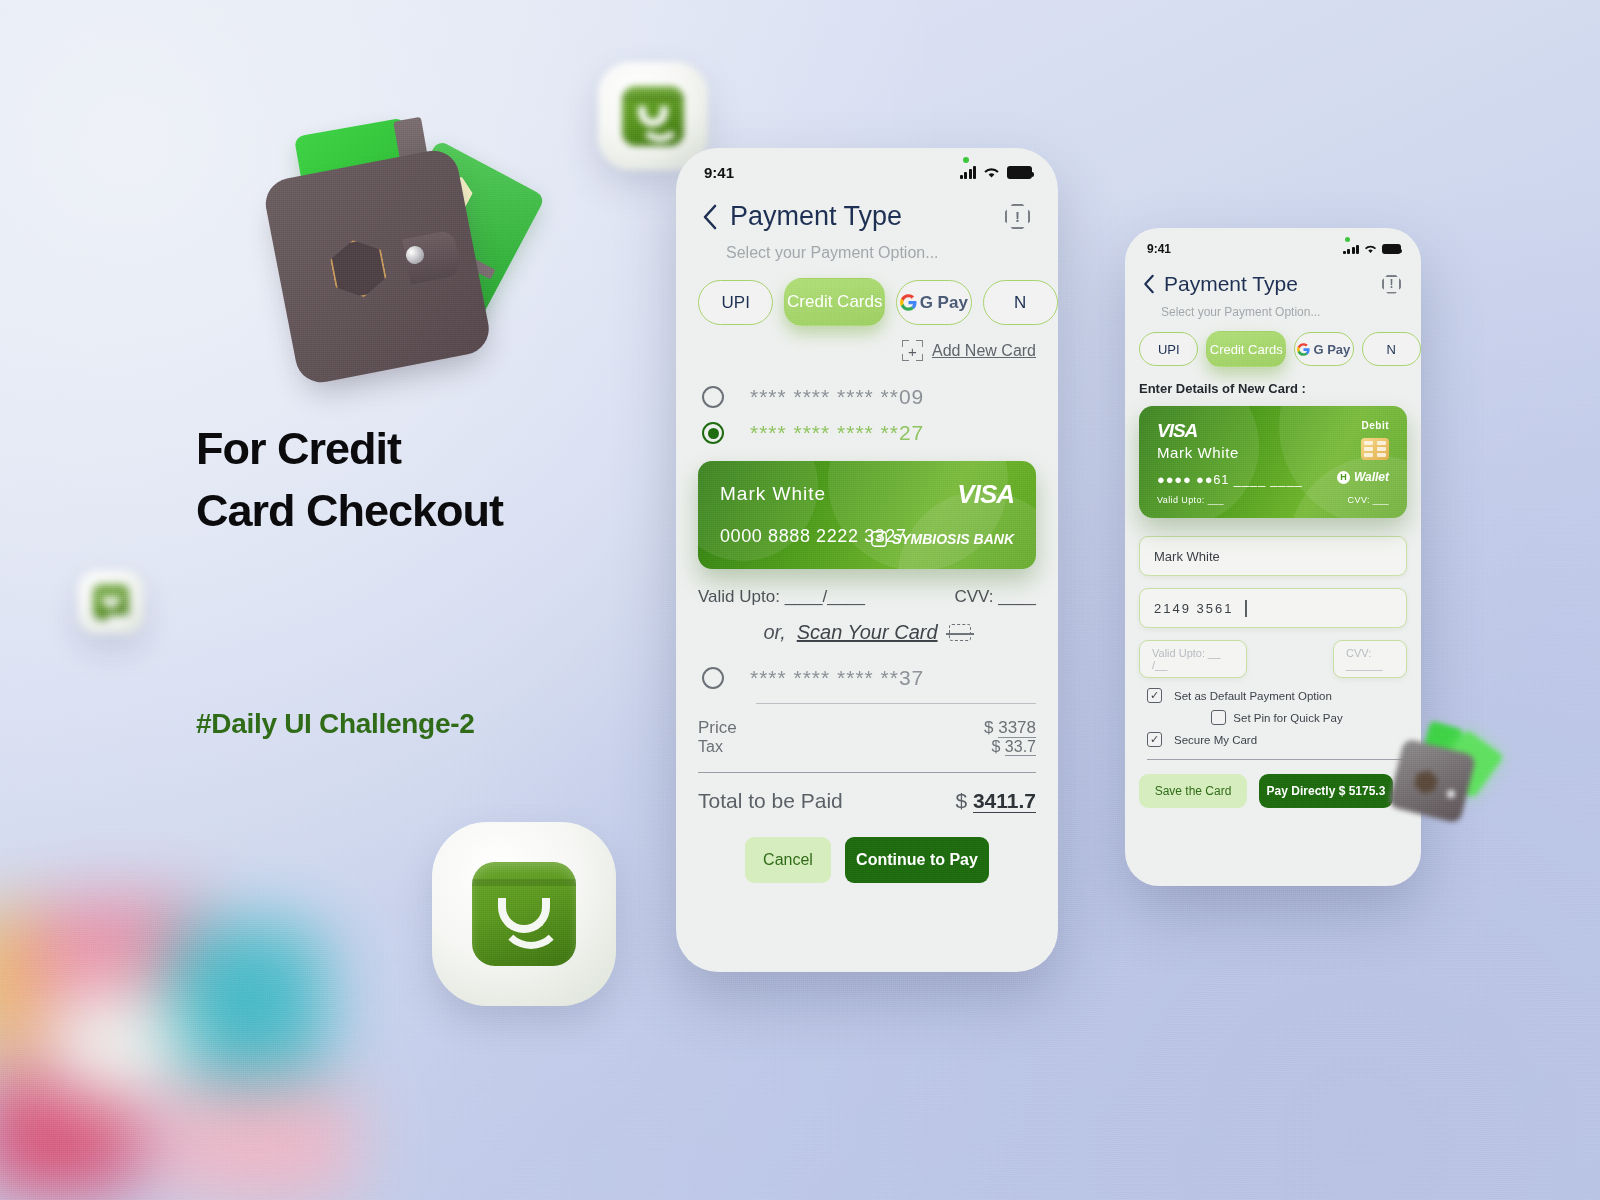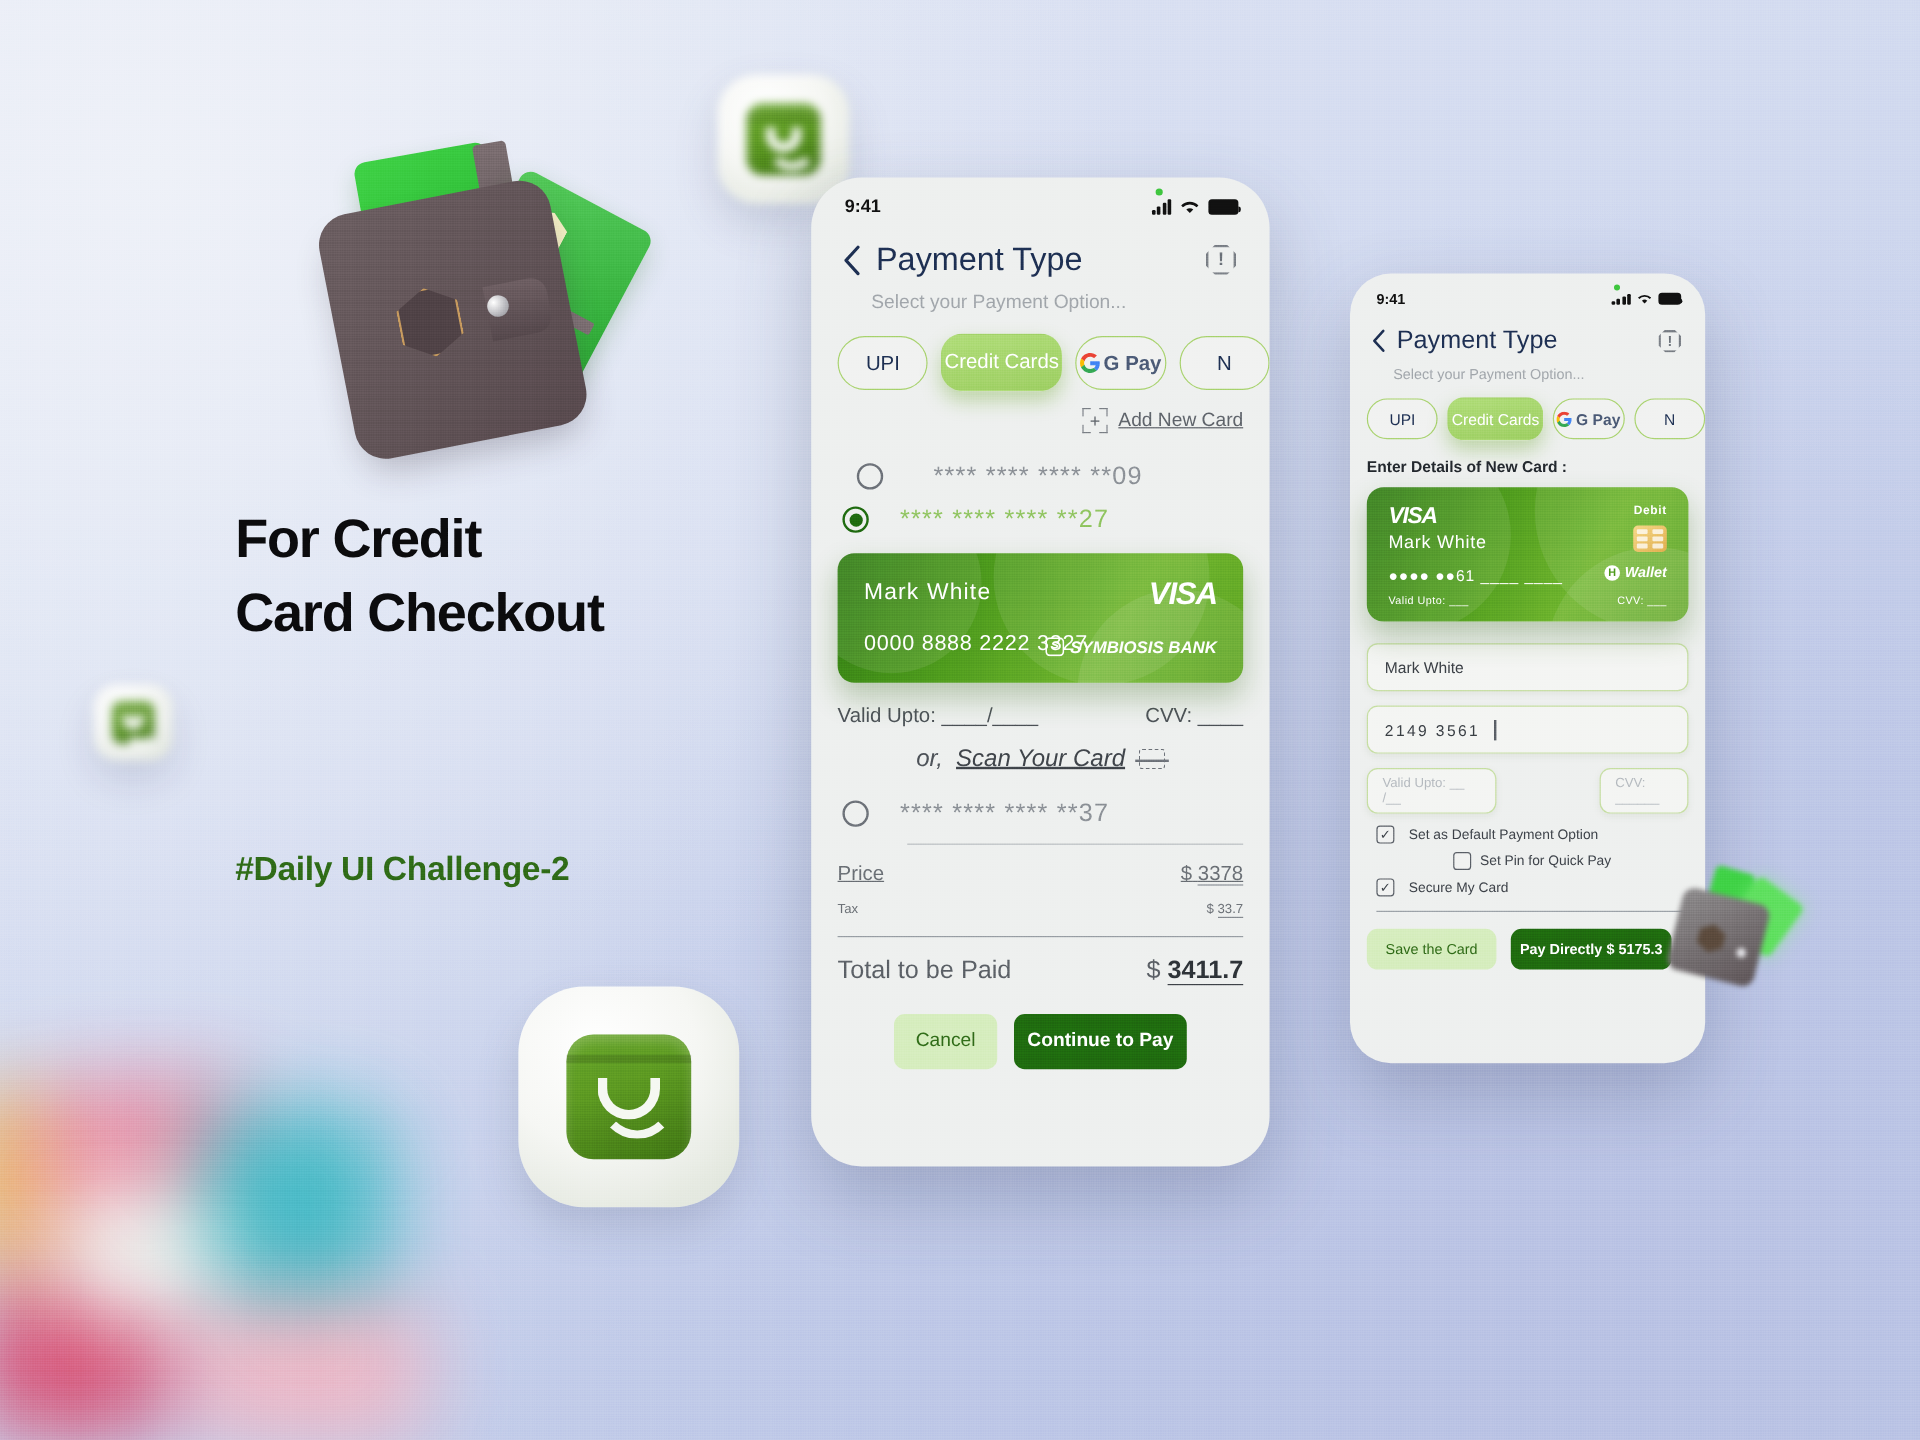--- a/index.html
+++ b/index.html
@@ -278,21 +278,21 @@
     <div class="addbox" style="width:21px;height:21px;">
       <span class="tl"></span>
         <span class="tr"></span>
         <span class="bl"></span>
         <span class="br"></span>
       <span class="plus" style="font-size:15px;">+</span>
     </div>
     <div class="addlink" style="font-size:16px;">Add New Card</div>
   </div>
 
-  <div class="cardrow" style="padding:24px 0 0 38px;gap:42px;">
+  <div class="cardrow" style="padding:24px 0 0 26px;gap:26px;">
     <div class="radio" style="width:22px;height:22px;"></div>
     <div class="masked" style="font-size:21px;">**** **** **** **09</div>
   </div>
   <div class="cardrow" style="padding:12px 0 0 26px;gap:26px;">
     <div class="radio sel" style="width:22px;height:22px;">
       <i style="width:11px;height:11px;"></i>
     </div>
     <div class="masked green" style="font-size:21px;">**** **** **** **27</div>
   </div>
 
@@ -330,26 +330,26 @@
   </div>
 
   <div class="cardrow" style="padding:22px 0 0 26px;gap:26px;">
     <div class="radio" style="width:22px;height:22px;"></div>
     <div class="masked" style="font-size:21px;">**** **** **** **37</div>
   </div>
 
   <div class="hr" style="margin:13px 22px 0 80px;"></div>
 
   <div style="padding:14px 22px 0 22px;">
-    <div class="prow" style="font-size:17px;text-decoration:underline;">
+    <div class="prow" style="font-size:17px;">
       <span>Price</span>
       <span><span>$</span>
         <b>3378</b></span>
     </div>
-    <div class="prow" style="font-size:11px;margin-top:14px;">
+    <div class="prow" style="font-size:16px;margin-top:0;">
       <span>Tax</span>
       <span><span>$</span>
         <b>33.7</b></span>
     </div>
   </div>
 
   <div class="hr" style="margin:16px 22px 0 22px;background:#9aa0a6;"></div>
 
   <div class="trow" style="padding:16px 22px 0 22px;font-size:21px;">
     <span>Total to be Paid</span>

